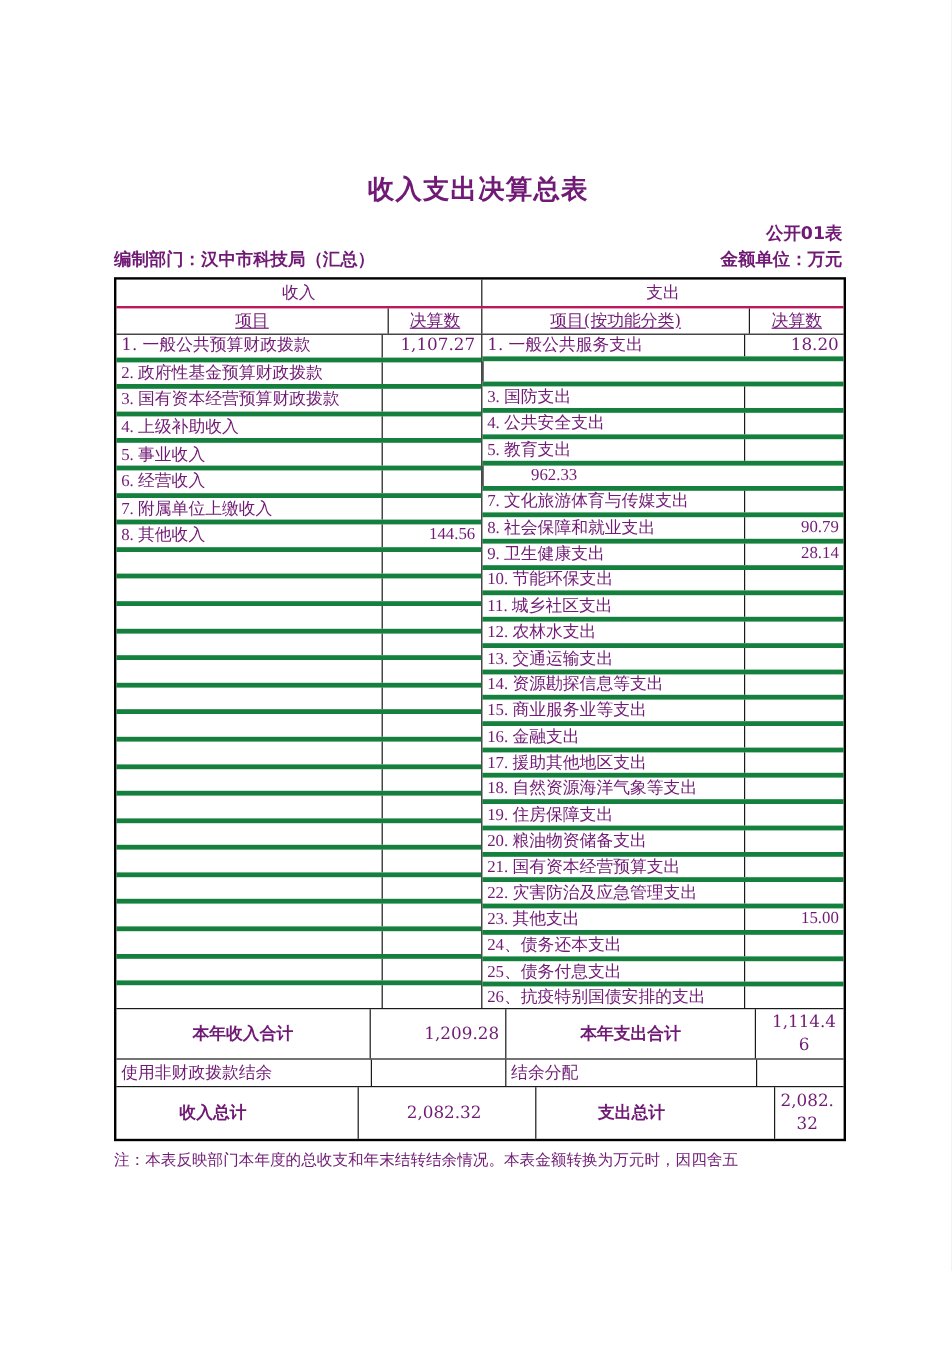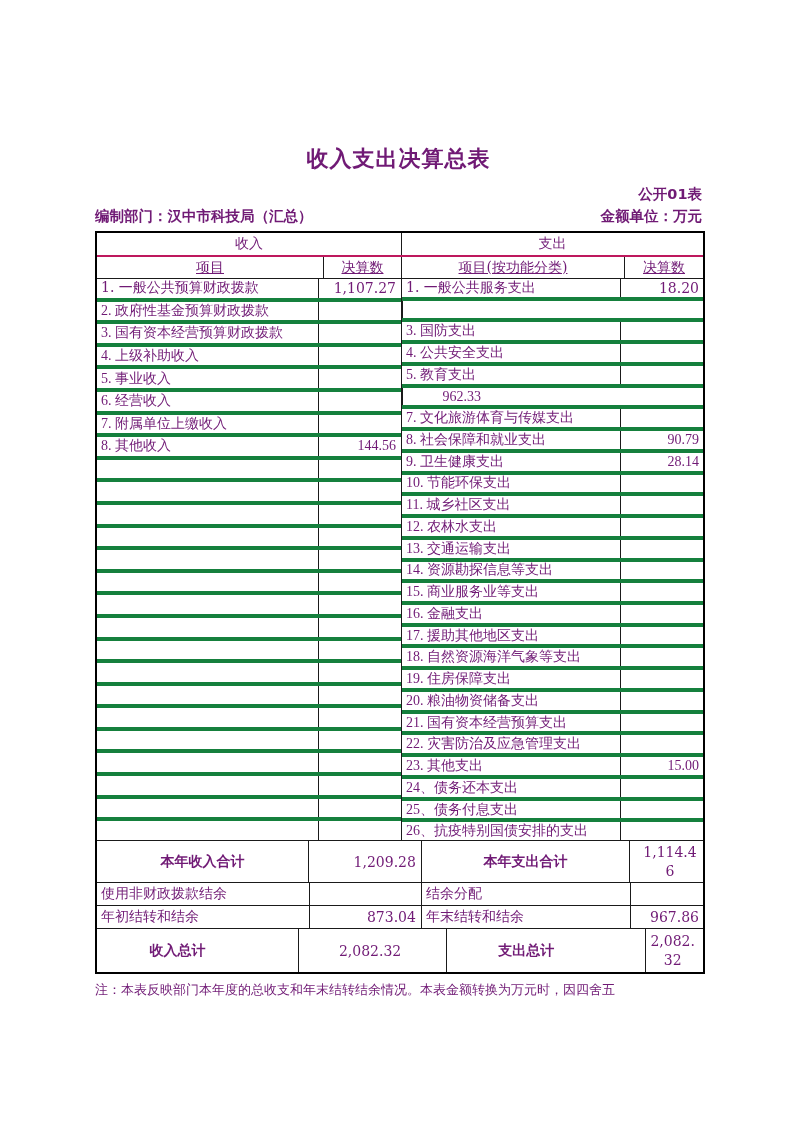--- a/index.html
+++ b/index.html
@@ -361,28 +361,20 @@
           </div>
         </div>
         <div class="srow short">
           <div class="s-il">使用非财政拨款结余</div>
           <div class="s-iv"></div>
           <div class="s-el">结余分配</div>
           <div class="s-ev">
             <span class="wrapnum"></span>
           </div>
         </div>
-        <div class="srow short">
-          <div class="s-il">年初结转和结余</div>
-          <div class="s-iv">873.04</div>
-          <div class="s-el">年末结转和结余</div>
-          <div class="s-ev">
-            <span class="wrapnum">967.86</span>
-          </div>
-        </div>
         <div class="srow tall2 bold">
           <div class="s-il">收入总计</div>
           <div class="s-iv">2,082.32</div>
           <div class="s-el">支出总计</div>
           <div class="s-ev">
             <span class="wrapnum">2,082.32</span>
           </div>
         </div>
       </div>
 

